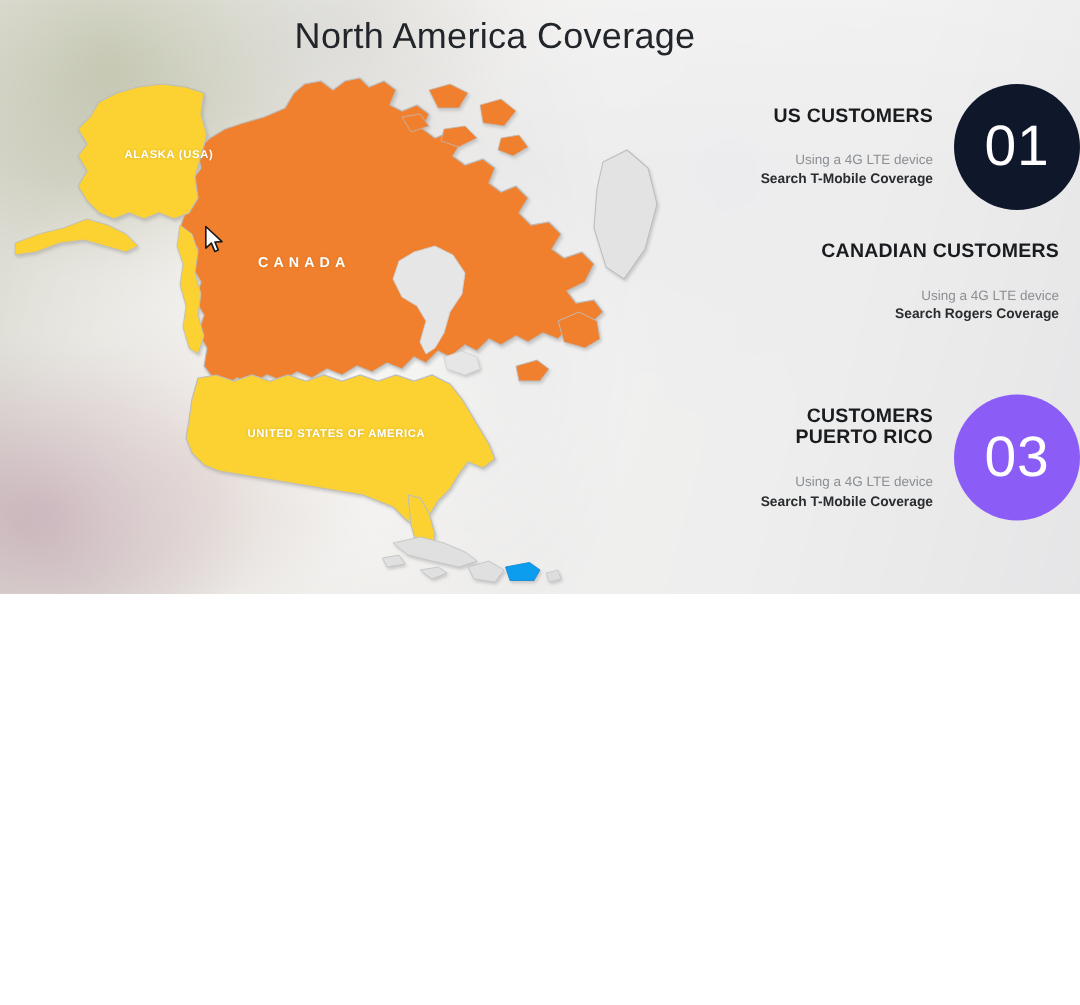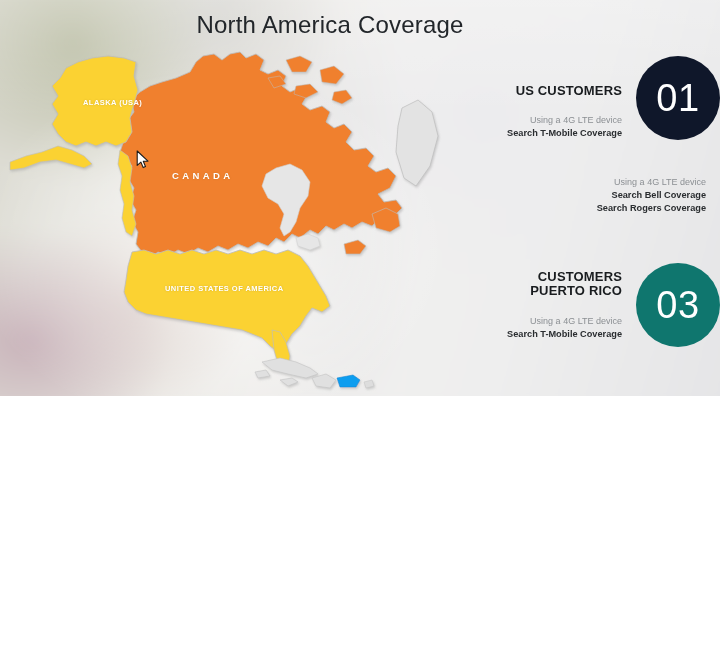--- a/index.html
+++ b/index.html
@@ -87,21 +87,21 @@
     width:300px;
     z-index:14;
   }
   .legend-row {
     position:absolute;
     display:flex;
     align-items:center;
     justify-content:flex-end;
     width:300px;
   }
-  #row-1 { top:8px;align-items:flex-end; }
+  #row-1 { top:8px; }
   #row-2 { top:112px; }
   #row-3 { top:215px; }
 
   .legend-text {
     text-align:right;
     padding-right:14px;
     width:198px;
   }
   .legend-title {
     font-size:13px;
@@ -239,34 +239,34 @@
       <div class="legend-text">
         <div class="legend-title">US CUSTOMERS</div>
         <div class="legend-sub">Using a 4G LTE device</div>
         <div class="legend-link">Search T-Mobile Coverage</div>
       </div>
       <div class="badge" id="badge-1" style="background: #0f172a;">01</div>
     </div>
 
     <div class="legend-row" id="row-2">
       <div class="legend-text">
+        <div class="legend-title">CANADIAN CUSTOMERS</div>
         <div class="legend-sub">Using a 4G LTE device</div>
-        <div class="legend-link">Search Bell Coverage</div>
         <div class="legend-link">Search Rogers Coverage</div>
       </div>
     </div>
 
     <div class="legend-row" id="row-3">
       <div class="legend-text">
         <div class="legend-title">CUSTOMERS</div>
         <div class="legend-title">PUERTO RICO</div>
         <div class="legend-sub">Using a 4G LTE device</div>
         <div class="legend-link">Search T-Mobile Coverage</div>
       </div>
-      <div class="badge" id="badge-3" style="background: #0f766e;">03</div>
+      <div class="badge" id="badge-3" style="background: #8b5cf6;">03</div>
     </div>
   </div>
 
   <div class="cursor">
     <svg width="14" height="20" viewBox="0 0 14 20" xmlns="http://www.w3.org/2000/svg">
       <path d="M1.2,1 L1.2,15.4 L4.9,12.1 L7.2,17.6 L9.5,16.6 L7.3,11.3 L12,11.1 Z" fill="#ffffff" stroke="#1b1b1b" stroke-width="1.1" stroke-linejoin="round"></path>
     </svg>
   </div>
 
 </div>

